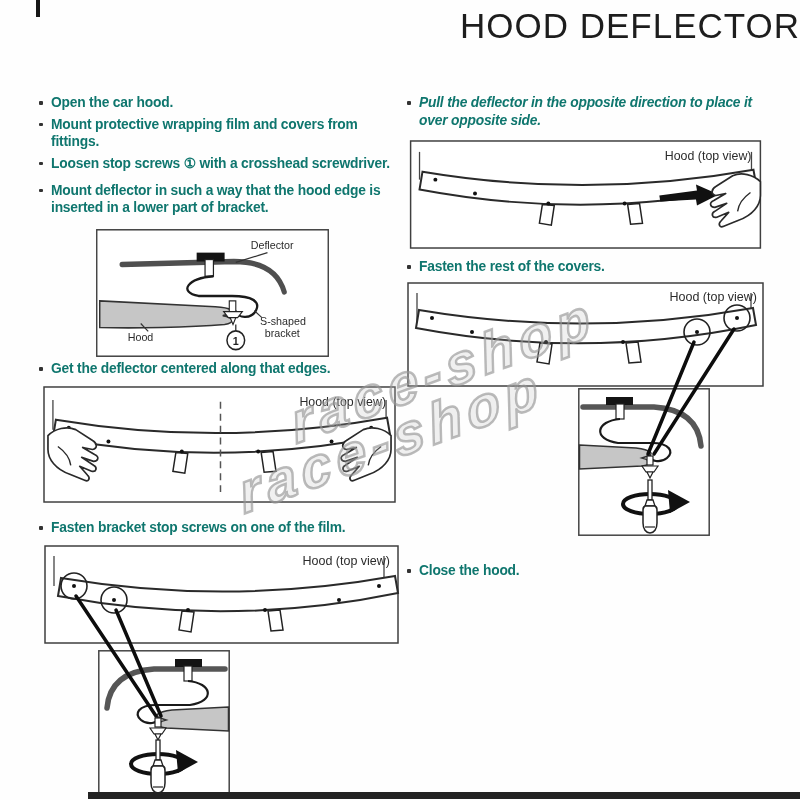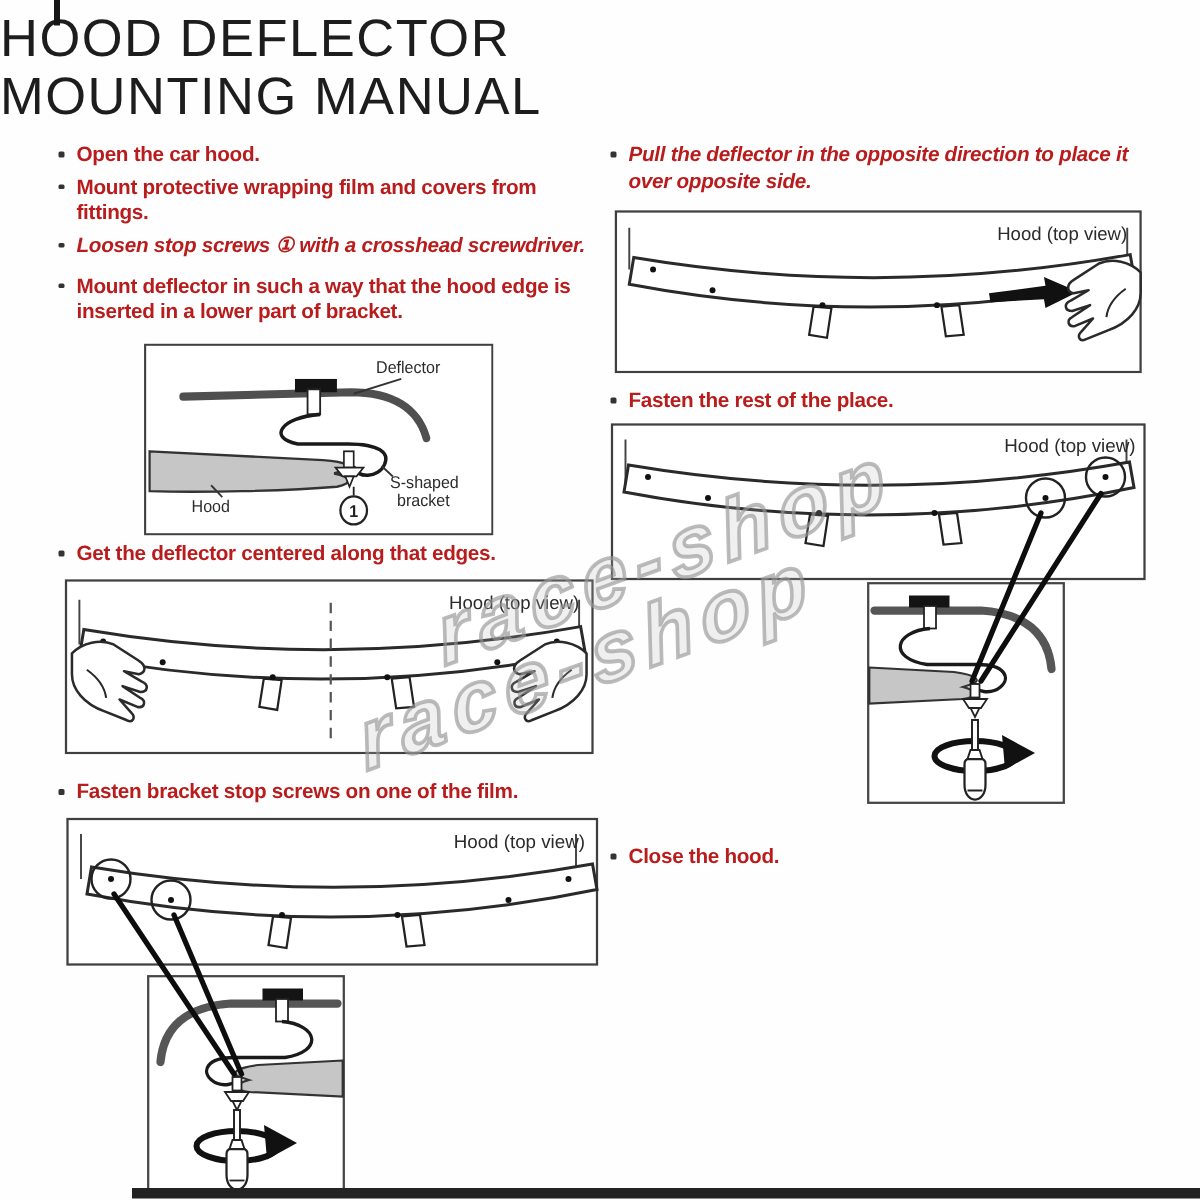--- a/index.html
+++ b/index.html
@@ -3,28 +3,28 @@
 <meta charset="utf-8">
 <style>
   html,body{margin:0;padding:0;}
   body{
     width:800px;height:800px;position:relative;overflow:hidden;
     background:#fefefe;
     font-family:"Liberation Sans", sans-serif;
     color:#2f2f2f;
   }
   .abs{position:absolute;}
-  #title{top:6px;left:0;width:800px;text-align:left;
+  #title{top:6px;left:0;width:800px;text-align:right;
     font-size:35px;line-height:39px;letter-spacing:1px;color:#1d1d1d;font-weight:400;}
   .steps{display:flex;flex-direction:column;gap:4px;}
   .step{position:relative;padding-left:15px;
-    font-size:13.8px;font-weight:700;line-height:1.28;color:#b91c1c;letter-spacing:-0.2px;}
+    font-size:13.8px;font-weight:700;line-height:1.28;color:#0f766e;letter-spacing:-0.2px;}
   .step::before{content:"";position:absolute;left:3px;top:7px;width:3.5px;height:3.5px;
     background:#333;border-radius:1px;}
-  .step.nowrap{white-space:nowrap;font-style:italic;}
+  .step.nowrap{white-space:nowrap;}
   .gap-top{margin-top:5px;}
   svg{display:block;}
   svg text{font-family:"Liberation Sans", sans-serif;}
   .tv-label{font-size:12.5px;fill:#2b2b2b;}
   .small-label{font-size:11.5px;fill:#2b2b2b;}
   .wm{position:absolute;z-index:40;pointer-events:none;
     font-weight:700;font-style:italic;font-size:56px;letter-spacing:6px;
     color:rgba(185,185,185,0.22);
     -webkit-text-stroke:2.5px rgba(150,150,150,0.65);
     transform-origin:0 50%;transform:rotate(-20deg) skewX(-8deg);
@@ -77,21 +77,20 @@
       <rect x="-2" y="0" width="4" height="20" fill="#ffffff" stroke="#222" stroke-width="1.3"></rect>
       <path d="M-3,20 L3,20 L5,26 L-5,26 Z" fill="#ffffff" stroke="#222" stroke-width="1.3"></path>
       <path d="M-5,26 L5,26 C7,27 7,28 7,31 L7,43 C7,49 4,53 0,53 C-4,53 -7,49 -7,43 L-7,31 C-7,28 -7,27 -5,26 Z" fill="#ffffff" stroke="#222" stroke-width="1.5"></path>
       <line x1="-5" y1="47" x2="5" y2="47" stroke="#222" stroke-width="1.2"></line>
     </g>
   </defs>
 </svg>
 
 <div id="title" class="abs">
   <div>HOOD DEFLECTOR</div>
-  <div>MOUNTING MANUAL</div>
 </div>
 
 <div class="abs steps" style="left:36px;top:94px;width:352px;">
   <div class="step">Open the car hood.</div>
   <div class="step">Mount protective wrapping film and covers from fittings.</div>
   <div class="step nowrap">Loosen stop screws ① with a crosshead screwdriver.</div>
   <div class="step gap-top">Mount deflector in such a way that the hood edge is inserted in a lower part of bracket.</div>
 </div>
 
 <svg class="abs" style="left:96px;top:229px;" width="233" height="128" viewBox="0 0 250 130" preserveAspectRatio="none">
@@ -159,21 +158,21 @@
   <rect x="1" y="1" width="353" height="108" fill="#ffffff" stroke="#3f3f3f" stroke-width="1.5"></rect>
   <line x1="10" y1="12" x2="10" y2="40" stroke="#444" stroke-width="1.3"></line>
   <line x1="345" y1="12" x2="345" y2="38" stroke="#444" stroke-width="1.3"></line>
   <use href="#g-band" transform="translate(10,26)"></use>
   <path d="M252,56 L290,51 L289,45 L312,55 L290,66 L289,60 L253,62 Z" fill="#111"></path>
   <use href="#g-hand" transform="translate(357,-2) scale(-1,1)"></use>
   <text x="345" y="20" text-anchor="end" class="tv-label">Hood (top view)</text>
 </svg>
 
 <div class="abs steps" style="left:404px;top:258px;width:378px;">
-  <div class="step">Fasten the rest of the place.</div>
+  <div class="step">Fasten the rest of the covers.</div>
 </div>
 
 <svg class="abs" style="left:405px;top:280px;" width="360" height="265" viewBox="0 0 360 265">
   <rect x="3" y="3" width="355" height="103" fill="#ffffff" stroke="#3f3f3f" stroke-width="1.5"></rect>
   <line x1="12" y1="13" x2="12" y2="43" stroke="#444" stroke-width="1.3"></line>
   <line x1="346" y1="13" x2="346" y2="41" stroke="#444" stroke-width="1.3"></line>
   <use href="#g-band" transform="translate(11,24)"></use>
   <circle cx="292" cy="52" r="13" fill="none" stroke="#222" stroke-width="1.6"></circle>
   <circle cx="332" cy="38" r="13" fill="none" stroke="#222" stroke-width="1.6"></circle>
   <text x="352" y="21" text-anchor="end" class="tv-label">Hood (top view)</text>

